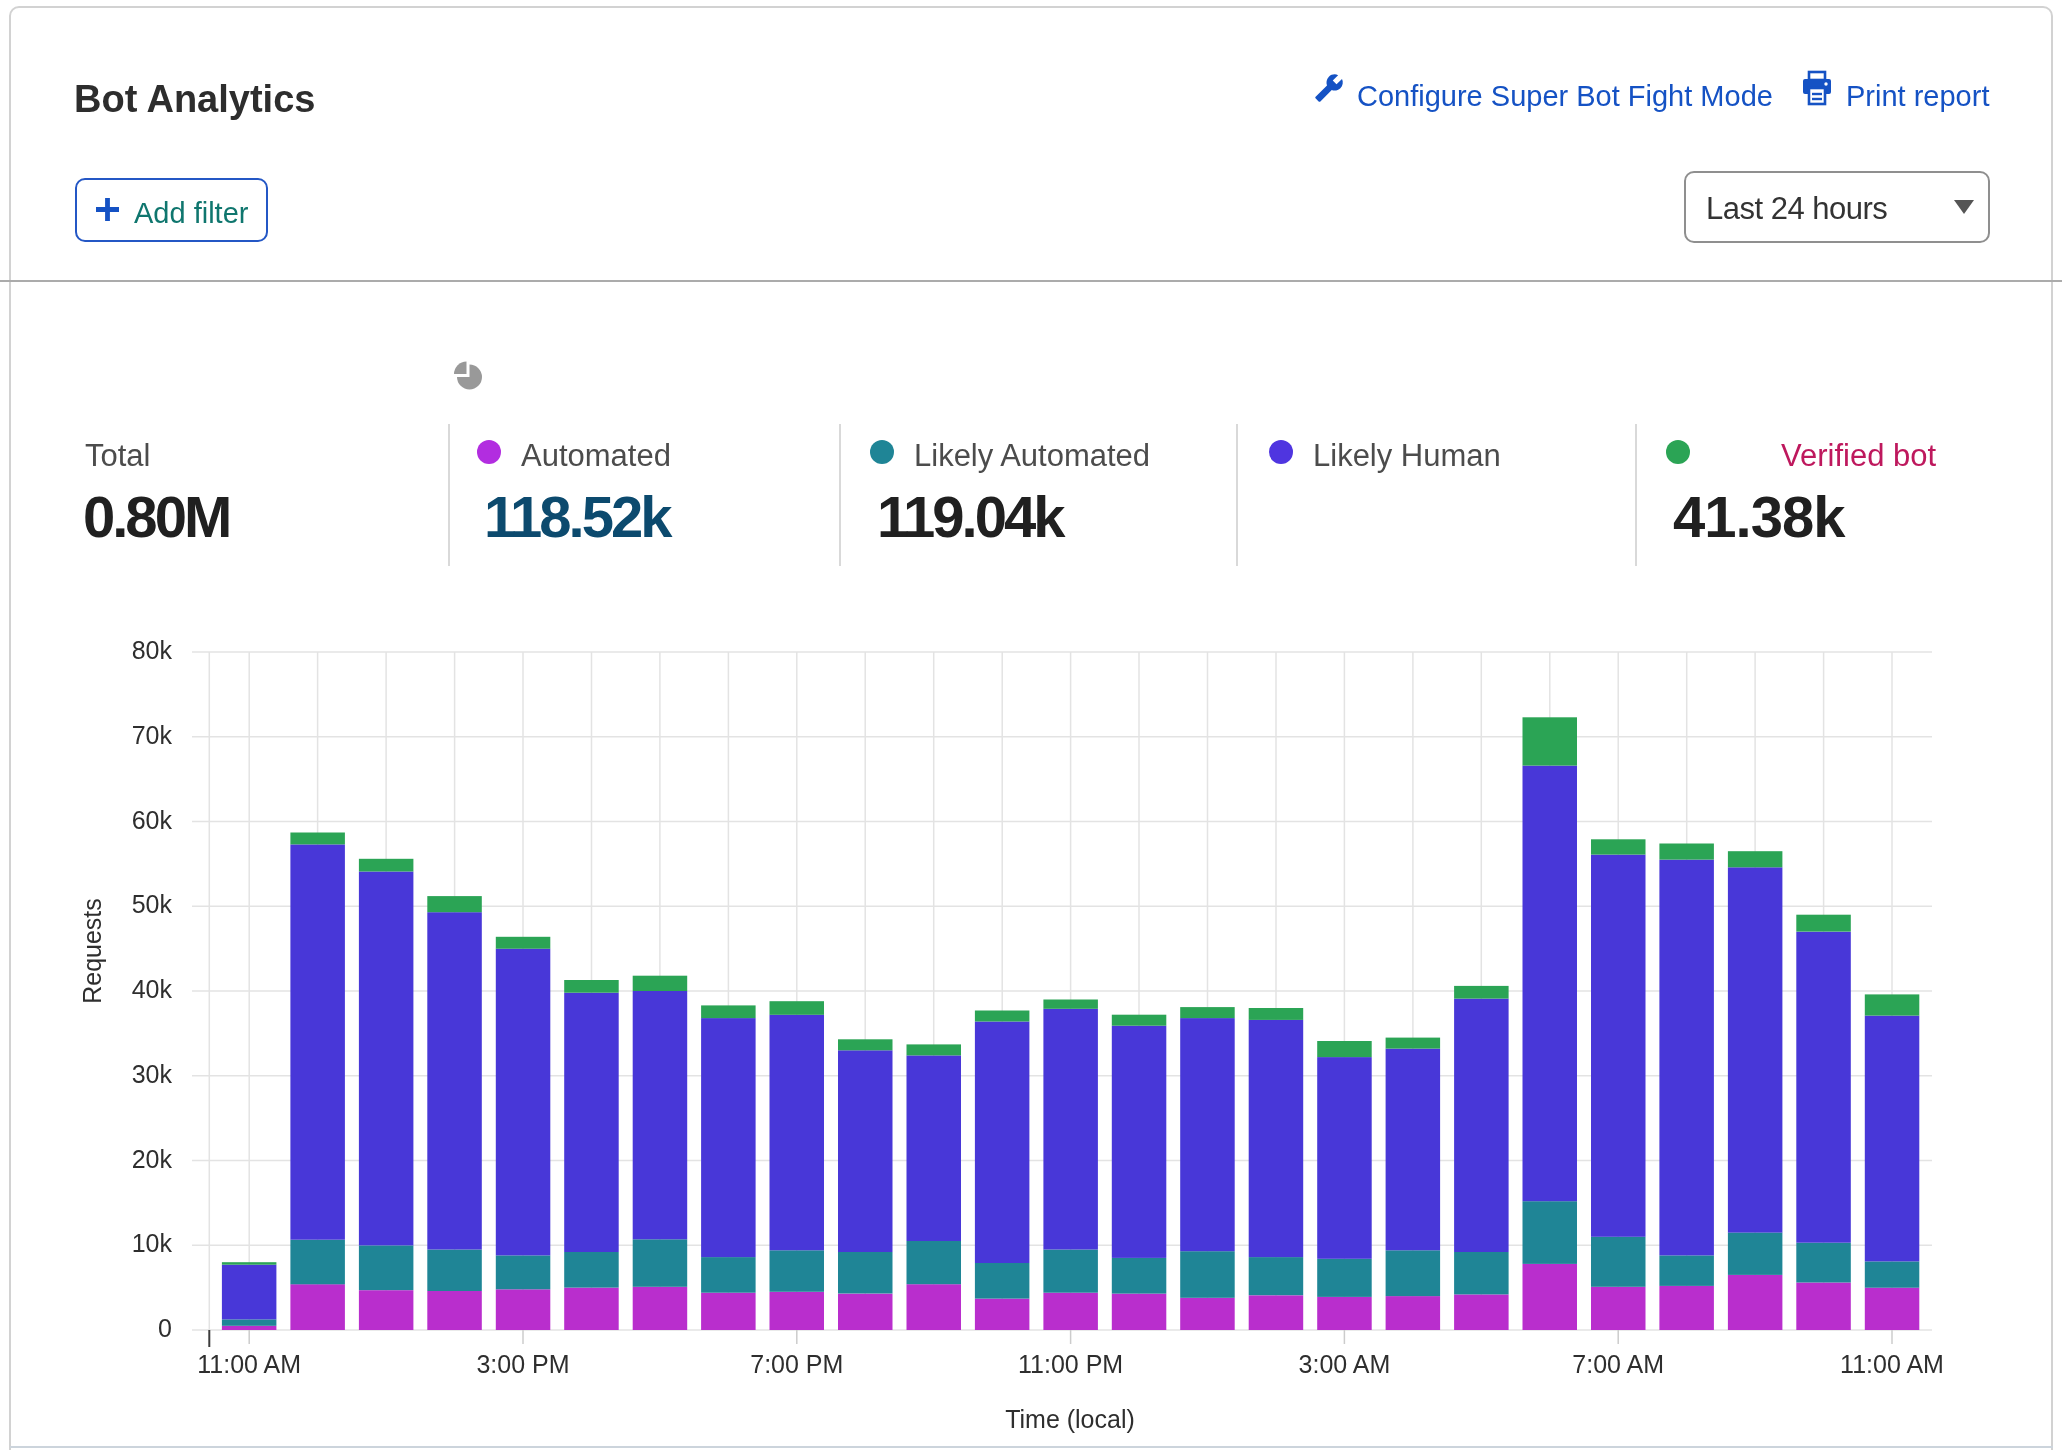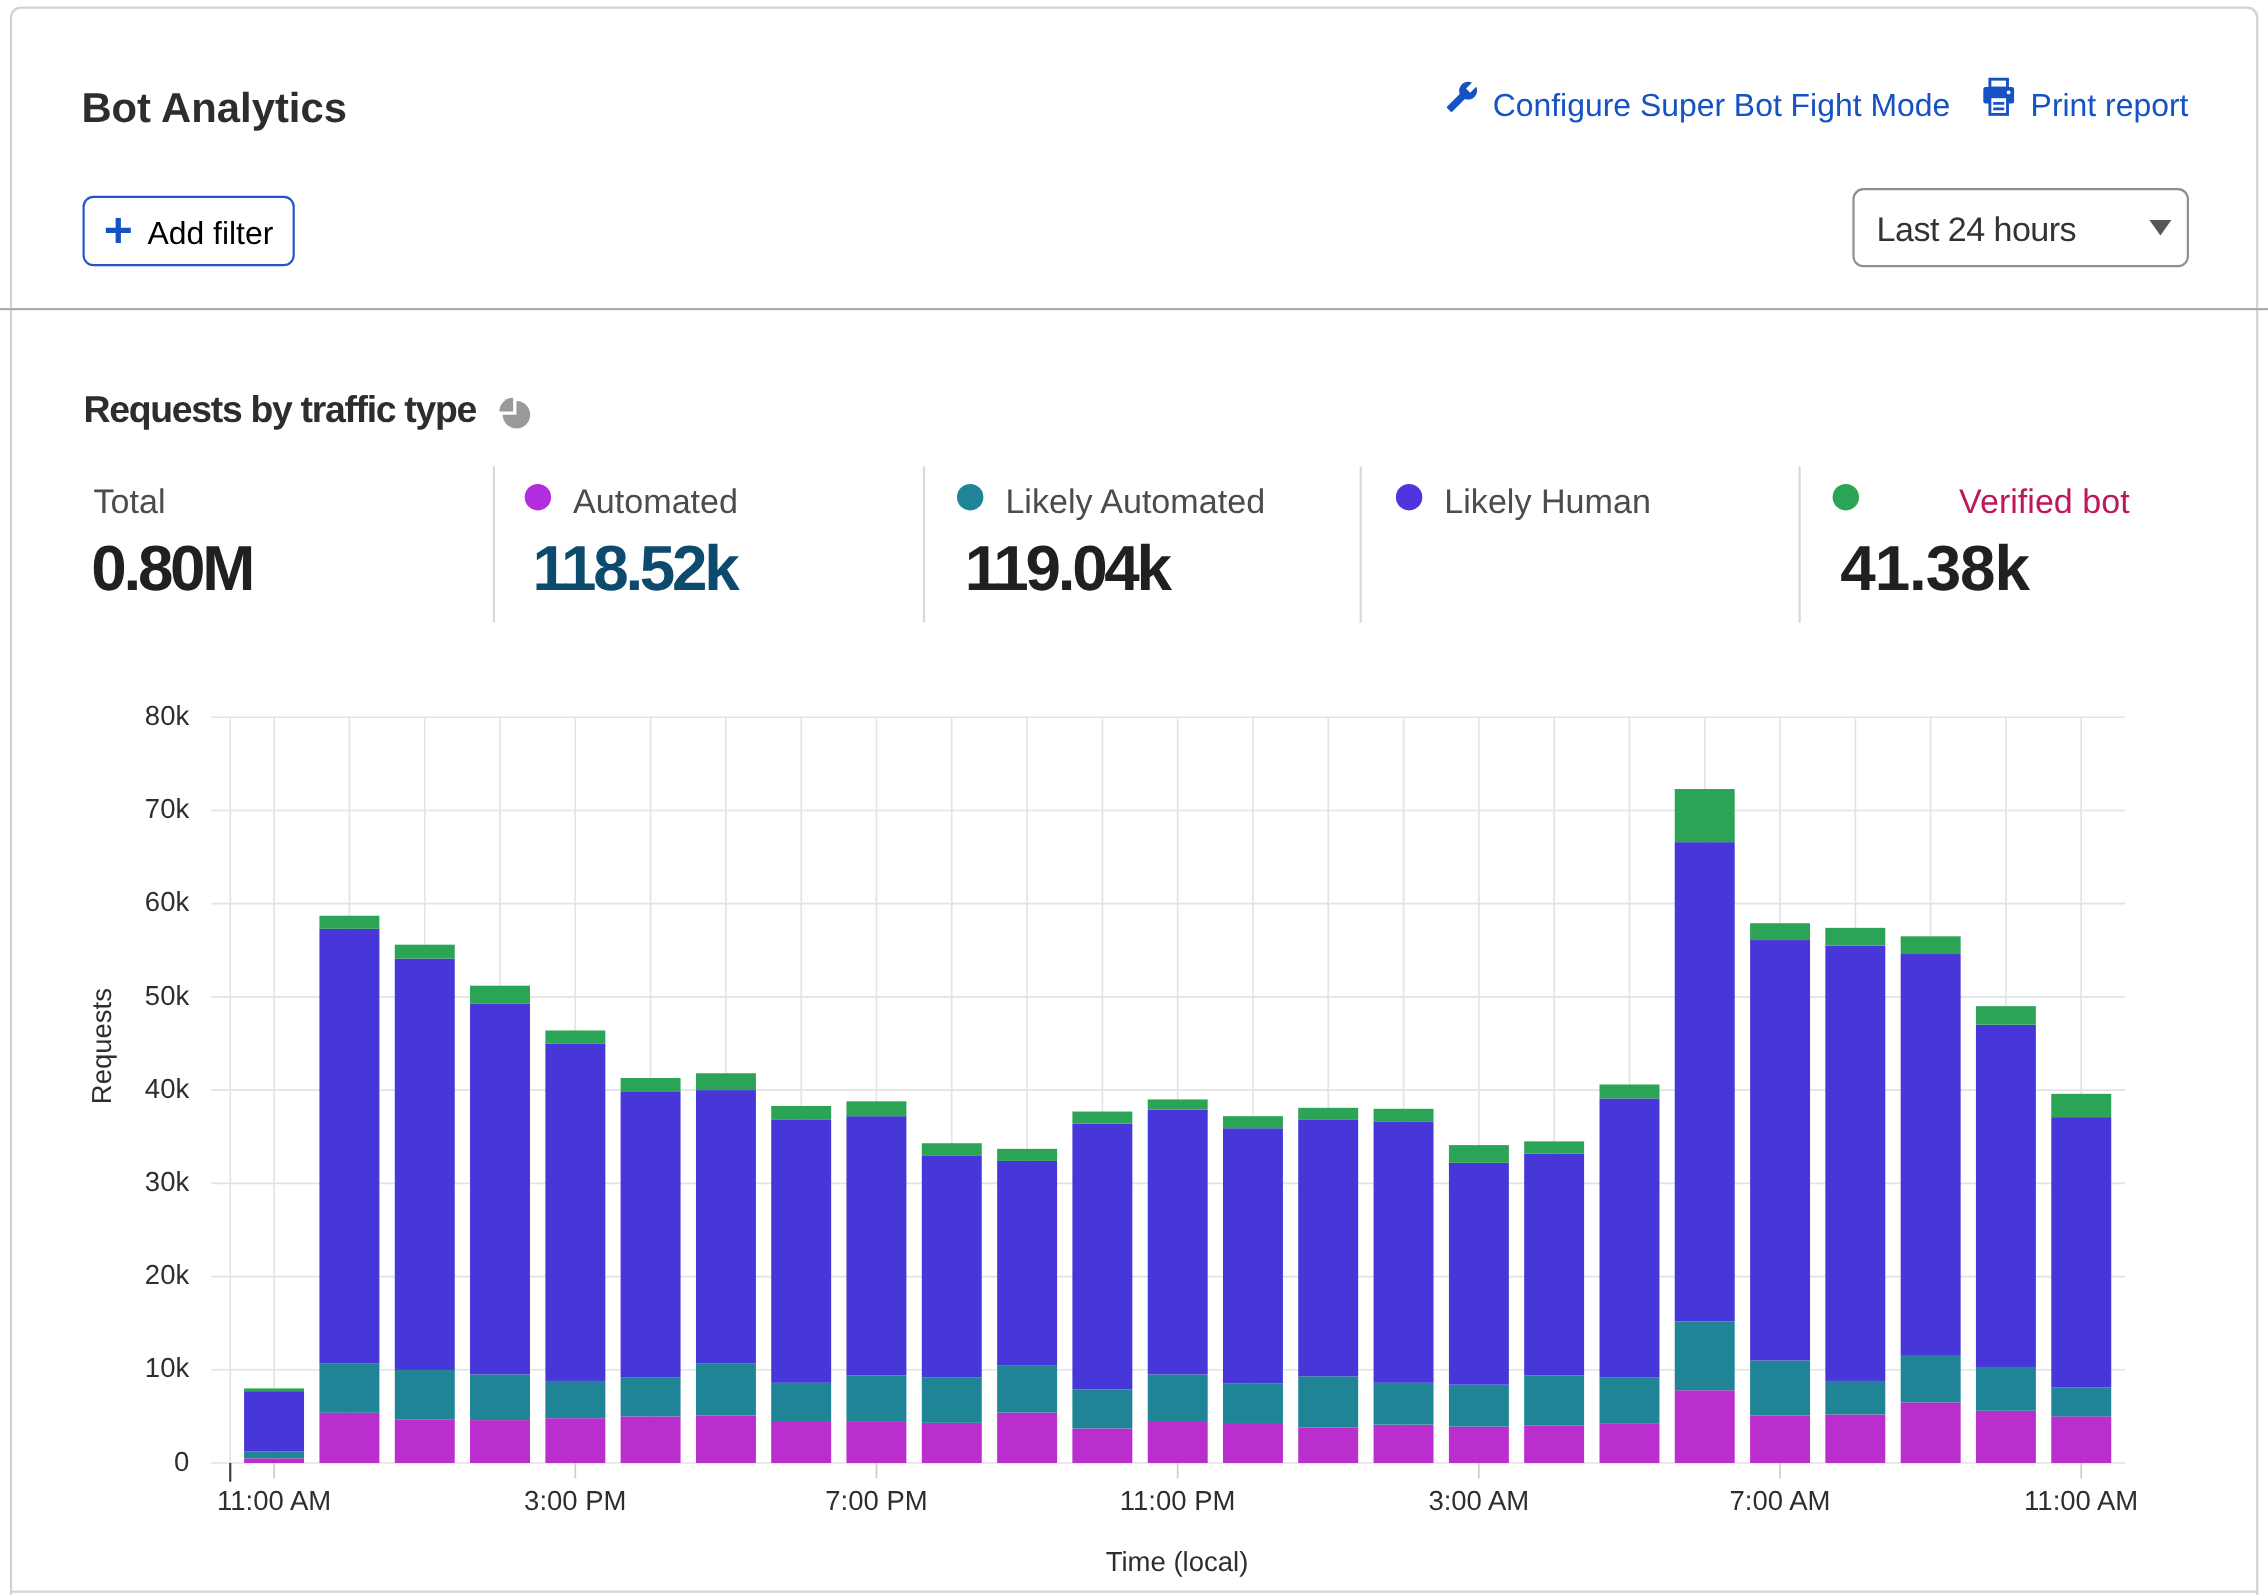--- a/index.html
+++ b/index.html
@@ -29,27 +29,26 @@
     <rect x="7" y="18" width="16" height="16" fill="#ffffff" stroke="#1552c4" stroke-width="2.6"></rect>
     <line x1="10" y1="24" x2="20" y2="24" stroke="#1552c4" stroke-width="2.4"></line>
     <line x1="10" y1="29" x2="20" y2="29" stroke="#1552c4" stroke-width="2.4"></line>
   </svg>
   <div class="abs" style="left:1846px;top:82px;font-size:29px;color:#1552c4;line-height:29px;white-space:nowrap;">Print report</div>
 
   <div class="abs" style="left:75px;top:178px;width:193px;height:64px;border:2.5px solid #2457c5;border-radius:10px;"></div>
   <svg class="abs" style="left:96px;top:198px;" width="23" height="23" viewBox="0 0 23 23">
       <path fill="#1552c4" d="M13.9 0 H9.1 V9.1 H0 V13.9 H9.1 V23 H13.9 V13.9 H23 V9.1 H13.9 Z"></path>
     </svg>
-  <div class="abs" style="left:134px;top:199px;font-size:29px;color:#000000;line-height:29px;white-space:nowrap;">Add filter</div>
+  <div class="abs" style="left:134px;top:199px;font-size:29px;color:#0f766e;line-height:29px;white-space:nowrap;">Add filter</div>
 
   <div class="abs" style="left:1684px;top:171px;width:306px;height:72px;border:2px solid #8f8f8f;border-radius:10px;"></div>
   <div class="abs" style="left:1706px;top:193px;font-size:31px;letter-spacing:-0.5px;color:#333333;line-height:31px;white-space:nowrap;">Last 24 hours</div>
   <div class="abs" style="left:1954px;top:200px;width:0;height:0;border-left:10.5px solid transparent;border-right:10.5px solid transparent;border-top:14px solid #555555;"></div>
 
-  <div class="abs" style="left:76px;top:356px;font-size:34px;font-weight:bold;letter-spacing:-1.2px;color:#2d2d2d;line-height:34px;white-space:nowrap;">Requests by traffic type</div>
   <svg class="abs" style="left:452px;top:360px;" width="32" height="32" viewBox="0 0 32 32">
     <path fill="#999999" d="M17.5 4.5 A12.5 12.5 0 1 1 5 17 L17.5 17 Z"></path>
     <path fill="#999999" d="M14.5 14 L14.5 1.5 A12.5 12.5 0 0 0 2 14 Z"></path>
   </svg>
 
   <div class="abs" style="left:448px;top:424px;width:2px;height:142px;background:#d9d9d9;"></div>
   <div class="abs" style="left:839px;top:424px;width:2px;height:142px;background:#d9d9d9;"></div>
   <div class="abs" style="left:1236px;top:424px;width:2px;height:142px;background:#d9d9d9;"></div>
   <div class="abs" style="left:1635px;top:424px;width:2px;height:142px;background:#d9d9d9;"></div>
 

